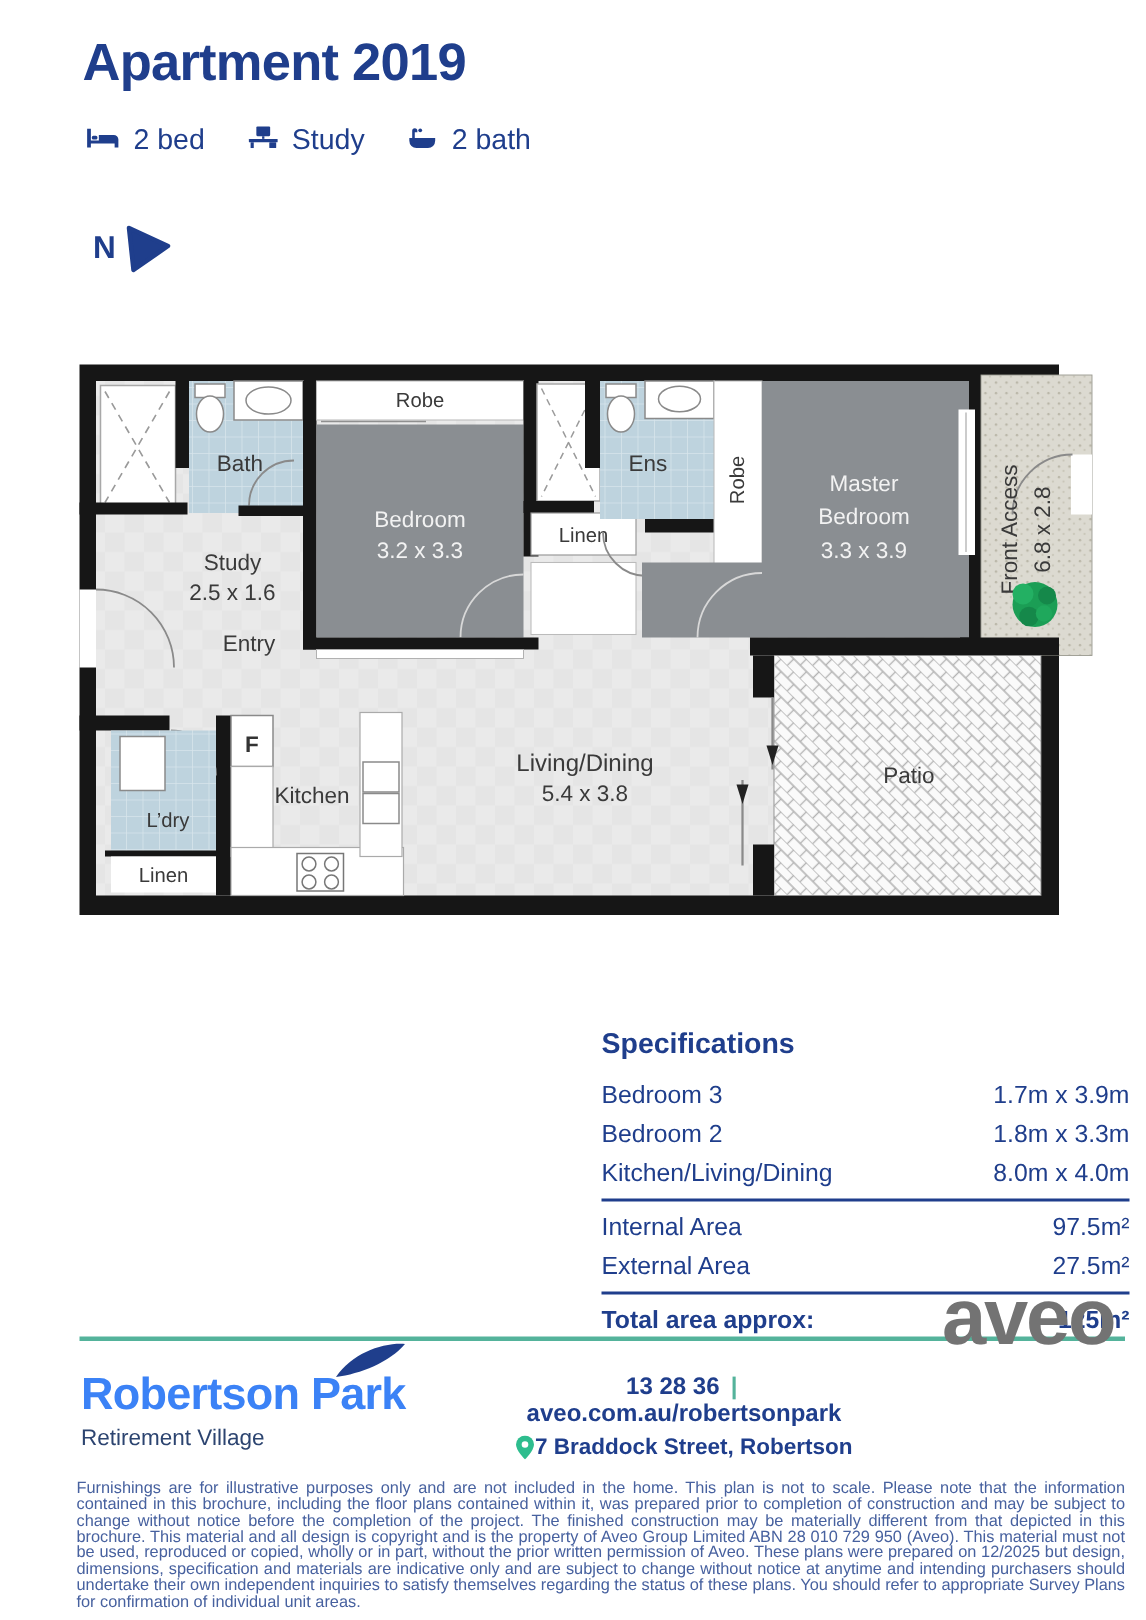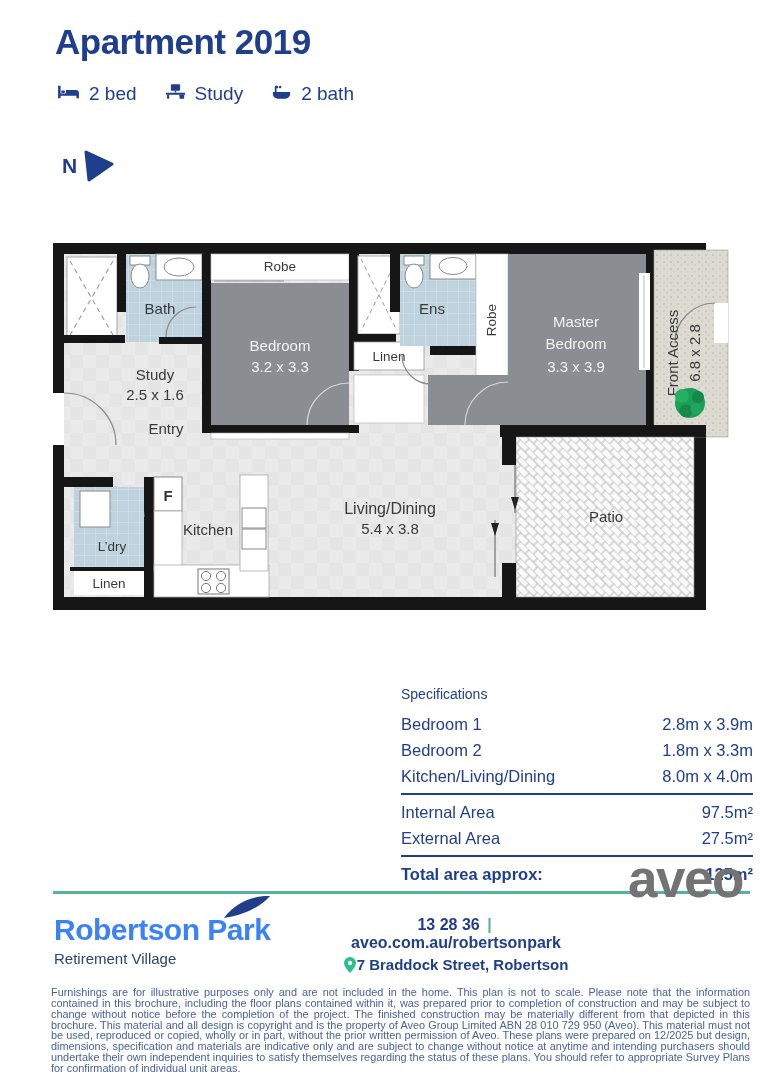--- a/index.html
+++ b/index.html
@@ -10,21 +10,21 @@
   }
   .abs { position:absolute; }
   
   .title { left:37px; top:22px; font-size:35px; font-weight:bold; color:#1f3e8c; letter-spacing:-0.5px; }
   .features { left:38px; top:83px; display:flex; gap:27px; align-items:center; color:#1f3e8c; }
   .feature { display:flex; align-items:flex-start; gap:8px; font-size:19px; font-weight:500; }
   .north { left:44px; top:150px; display:flex; align-items:center; gap:6px; }
   .north .n { font-size:21px; font-weight:bold; color:#1f3e8c; }
   
   .specs { left:383px; top:686px; width:352px; color:#1f3e8c; }
-  .specs h2 { font-size:14px; font-weight:normal; margin-bottom:9px; }
+  .specs h2 { font-size:19px; font-weight:bold; margin-bottom:9px; }
   .srow { display:flex; justify-content:space-between; font-size:16.5px; padding:3.5px 0; }
   .rule { border-top:2px solid #1f3e8c; margin:4px 0; }
   .srow.total { font-weight:bold;gap:28px; }
   
   .divider { left:35px; top:891px; width:697px; height:2.5px; background:#54b39b; }
   .brand { left:36px; top:913px; }
   .brand .name { font-size:30px; font-weight:bold; color:#3b82f6; letter-spacing:-0.5px; }
   .brand .tag { font-size:15px; color:#2c4470; margin-top:3px; }
   .leaf { left:205px; top:895px; }
   .contact { left:294px; top:916px; width:288px; text-align:center; color:#1f3e8c; }
@@ -253,22 +253,22 @@
       <text class="rlab-s" x="91" y="363" text-anchor="middle">Linen</text>
     </g>
 
     <text x="372" y="289" text-anchor="middle" font-size="16" fill="#3a3a3a">Living/Dining</text>
     <text x="372" y="309" text-anchor="middle" font-size="15" fill="#3a3a3a">5.4 x 3.8</text>
   </svg>
 
   <div class="abs specs">
     <h2>Specifications</h2>
     <div class="srow">
-      <span>Bedroom 1</span>
-      <span>2.8m x 3.9m</span>
+      <span>Bedroom 3</span>
+      <span>1.7m x 3.9m</span>
     </div>
     <div class="srow">
       <span>Bedroom 2</span>
       <span>1.8m x 3.3m</span>
     </div>
     <div class="srow">
       <span>Kitchen/Living/Dining</span>
       <span>8.0m x 4.0m</span>
     </div>
     <div class="rule"></div>

